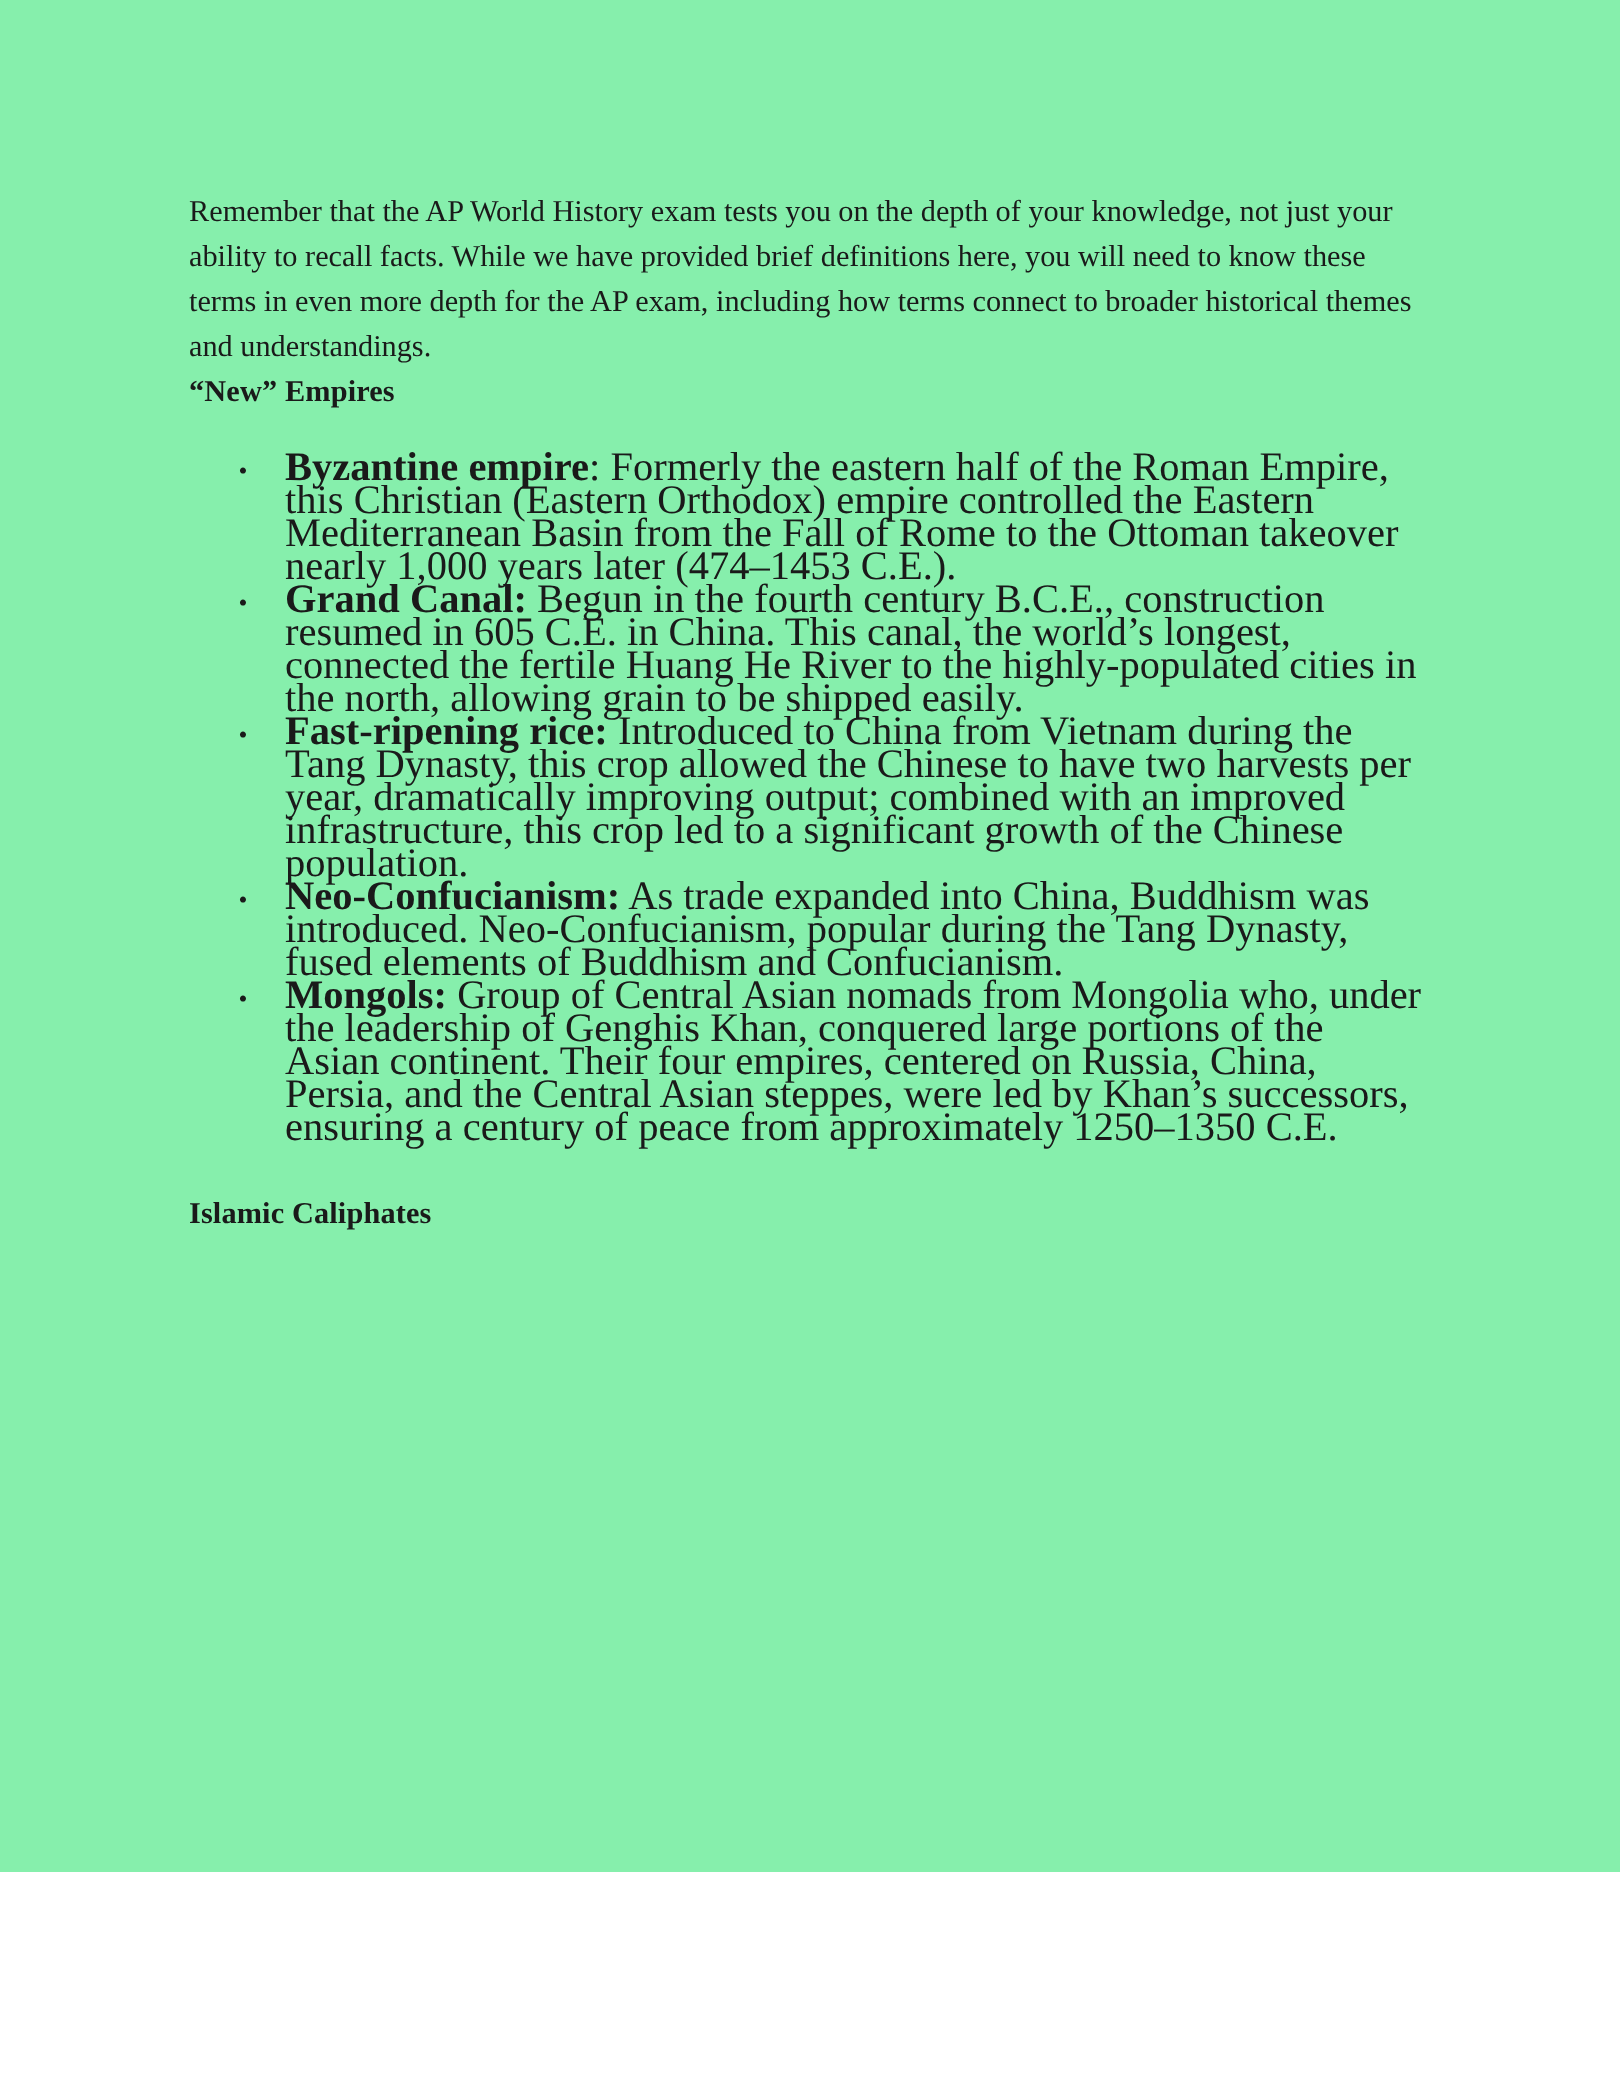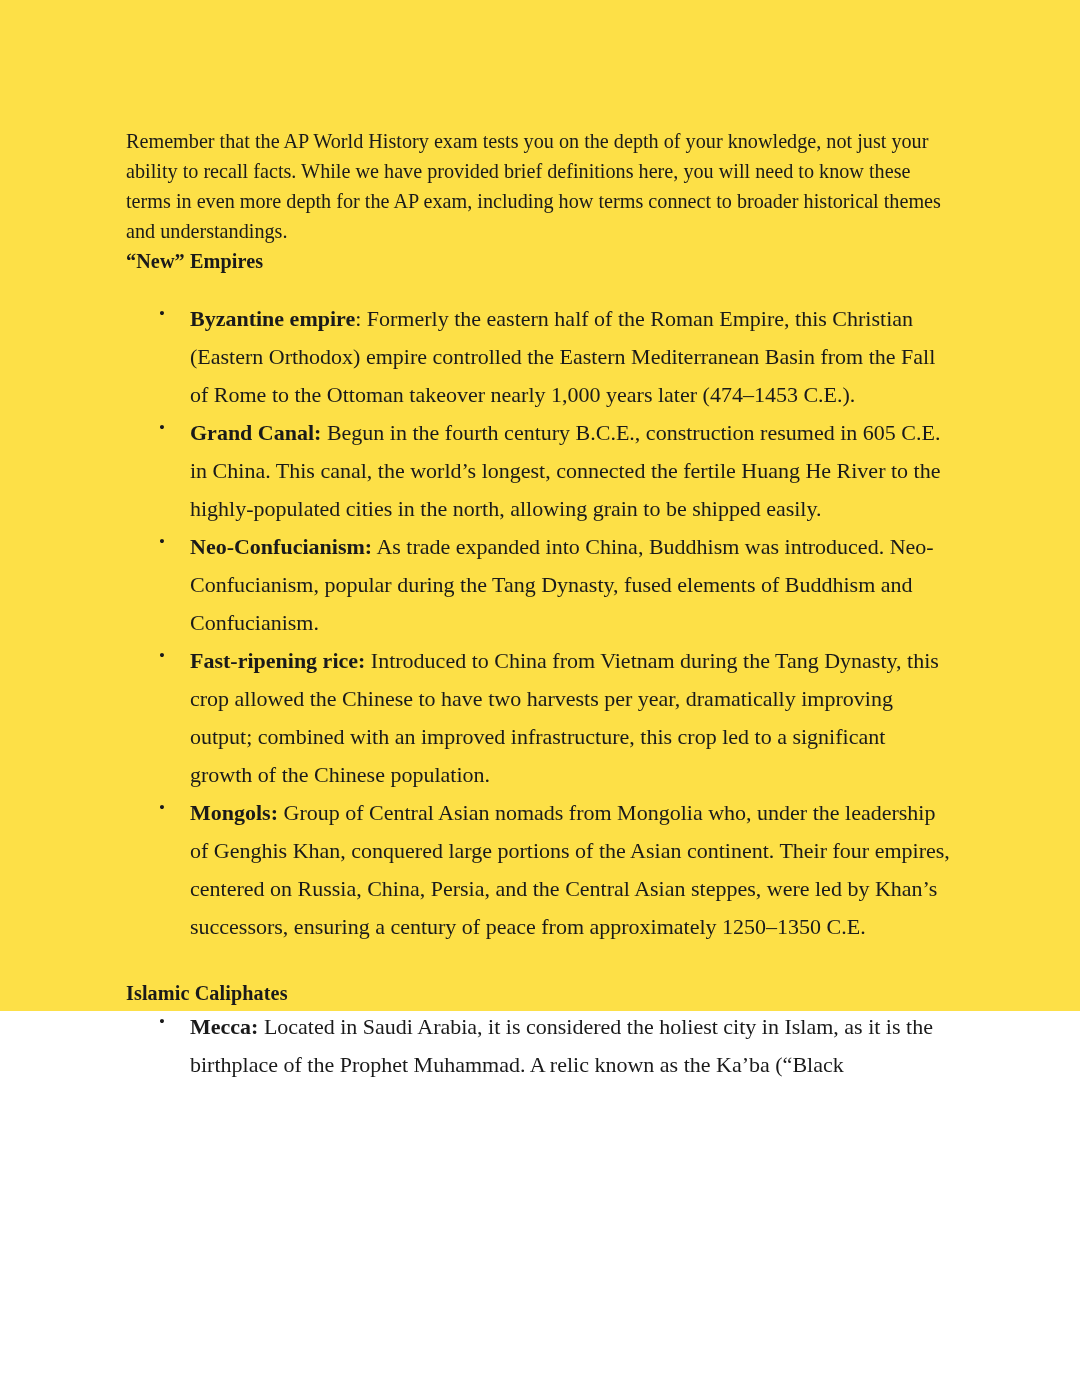--- a/index.html
+++ b/index.html
@@ -10,22 +10,22 @@
   body {
     width: 1080px;
     height: 1397px;
     font-family: "Liberation Serif", "DejaVu Serif", serif;
     color: #1a1a1a;
     -webkit-font-smoothing: antialiased;
   }
   .page {
     position: relative;
     width: 1080px;
-    height: 1011px;
-    background: #fde047;
+    height: 1248px;
+    background: #86efac;
     box-sizing: border-box;
     padding: 126px 130px 0 126px;
   }
   .doc-body {
     font-size: 20.2px;
     line-height: 30px;
     text-align: left;
   }
   p.intro {
     margin: 0;
@@ -55,22 +55,22 @@
   }
   ul.term-list.after-tight-heading {
     margin-top: 24px;
   }
   ul.term-list.after-spaced-heading {
   }
   ul.term-list li {
     position: relative;
     padding-left: 64px;
     margin: 0 0 0 0;
-    font-size: 22px;
-    line-height: 38px;
+    font-size: 27px;
+    line-height: 22px;
     max-width: 826px;
   }
   ul.term-list li::before {
     content: "\2022";
     position: absolute;
     left: 33px;
     top: -1px;
     font-size: 17px;
     line-height: 30px;
     color: #1a1a1a;
@@ -95,29 +95,26 @@
 
     <h2 class="section-heading tight">“New” Empires</h2>
 
     <ul class="term-list after-tight-heading">
       <li><span class="term">Byzantine empire</span><span class="def">:</span><span class="def nums"> Formerly the eastern half of the Roman Empire, this Christian (Eastern Orthodox) empire controlled the Eastern Mediterranean Basin from the Fall of Rome to the Ottoman takeover nearly 1,000 years later (474–1453 C.E.).</span></li>
     </ul>
 
 
     <ul class="term-list after-spaced-heading">
       <li><span class="term">Grand Canal:</span><span class="def"></span><span class="def nums"> Begun in the fourth century B.C.E., construction resumed in 605 C.E. in China. This canal, the world’s longest, connected the fertile Huang He River to the highly-populated cities in the north, allowing grain to be shipped easily.</span></li>
+      <li><span class="term">Fast-ripening rice:</span><span class="def"></span><span class="def nums"> Introduced to China from Vietnam during the Tang Dynasty, this crop allowed the Chinese to have two harvests per year, dramatically improving output; combined with an improved infrastructure, this crop led to a significant growth of the Chinese population.</span></li>
       <li><span class="term">Neo-Confucianism:</span><span class="def"></span><span class="def nums"> As trade expanded into China, Buddhism was introduced. Neo-Confucianism, popular during the Tang Dynasty, fused elements of Buddhism and Confucianism.</span></li>
-      <li><span class="term">Fast-ripening rice:</span><span class="def"></span><span class="def nums"> Introduced to China from Vietnam during the Tang Dynasty, this crop allowed the Chinese to have two harvests per year, dramatically improving output; combined with an improved infrastructure, this crop led to a significant growth of the Chinese population.</span></li>
     </ul>
 
 
     <ul class="term-list after-spaced-heading">
       <li><span class="term">Mongols:</span><span class="def"></span><span class="def nums"> Group of Central Asian nomads from Mongolia who, under the leadership of Genghis Khan, conquered large portions of the Asian continent. Their four empires, centered on Russia, China, Persia, and the Central Asian steppes, were led by Khan’s successors, ensuring a century of peace from approximately 1250–1350 C.E.</span></li>
     </ul>
 
     <h2 class="section-heading spaced">Islamic Caliphates</h2>
 
-    <ul class="term-list after-spaced-heading">
-      <li><span class="term">Mecca:</span><span class="def"></span><span class="def nums"> Located in Saudi Arabia, it is considered the holiest city in Islam, as it is the birthplace of the Prophet Muhammad. A relic known as the Ka’ba (“Black</span></li>
-    </ul>
 
   </div>
 </div>
 
 </body></html>

